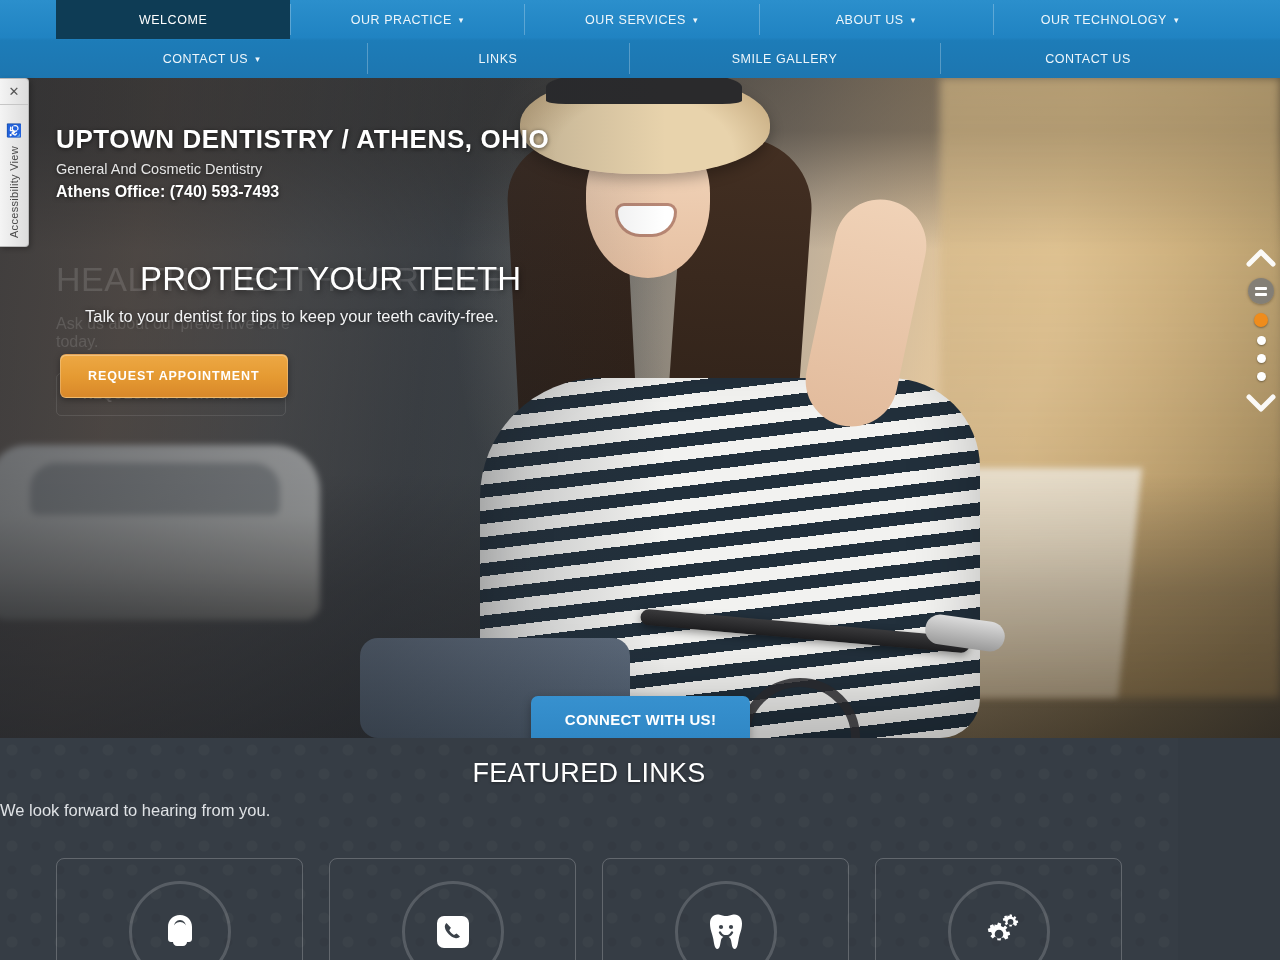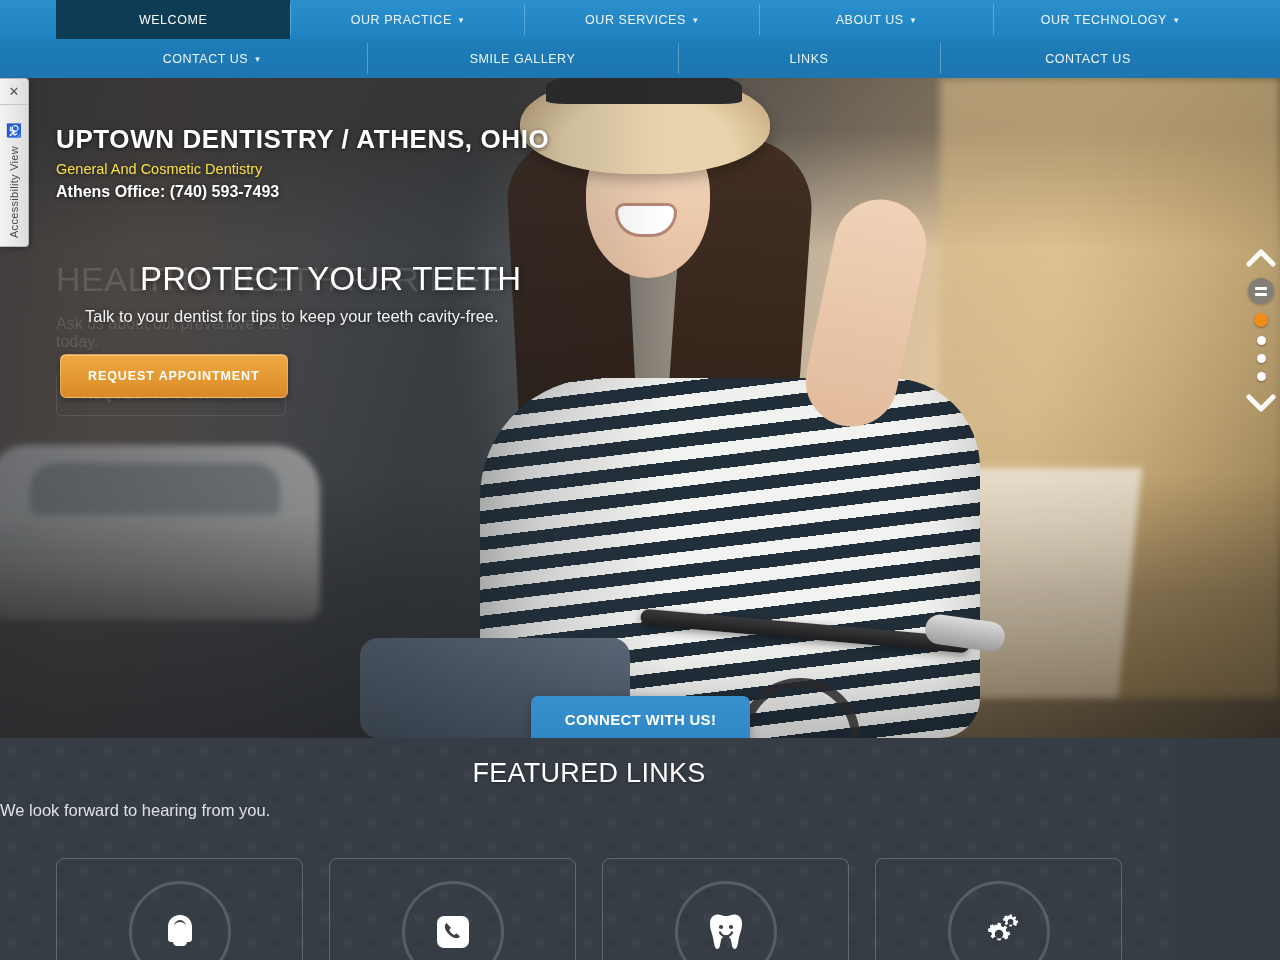--- a/index.html
+++ b/index.html
@@ -178,21 +178,21 @@
     pointer-events:none;
   }
 
   
   .hero-head { position:absolute; left:56px; top:46px; z-index:6; }
   .hero-head h1{
     font-size:26px; font-weight:700; letter-spacing:.6px;
     text-shadow:0 1px 4px rgba(0,0,0,.6);
   }
   .hero-head .sub{
-    font-size:14.5px; font-weight:400; margin-top:6px; color:#fde047;
+    font-size:14.5px; font-weight:400; margin-top:6px; color:#e5e5e5;
     text-shadow:0 1px 4px rgba(0,0,0,.6);
   }
   .hero-head .phone{
     font-size:16px; font-weight:700; margin-top:6px;
     text-shadow:0 1px 4px rgba(0,0,0,.6);
   }
 
   
   .slide-wrap{ position:absolute; left:0; top:182px; width:1280px; z-index:5; }
   .ghost{
@@ -350,25 +350,25 @@
     <div class="nav-spacer-r"></div>
   </div>
 
   <div class="nav-row nav-row2">
     <div class="nav-spacer-l"></div>
 
     <div class="nav-item n2-contact">
       <span>CONTACT US</span>
       <span class="caret">▾</span>
     </div>
+    <div class="nav-item n2-links">
+      <span>LINKS</span>
+    </div>
     <div class="nav-item n2-smile">
       <span>SMILE GALLERY</span>
-    </div>
-    <div class="nav-item n2-links">
-      <span>LINKS</span>
     </div>
     <div class="nav-item n2-contact2">
       <span>CONTACT US</span>
     </div>
 
     <div class="nav-spacer-r"></div>
   </div>
 </div>
 
 <div class="hero">

